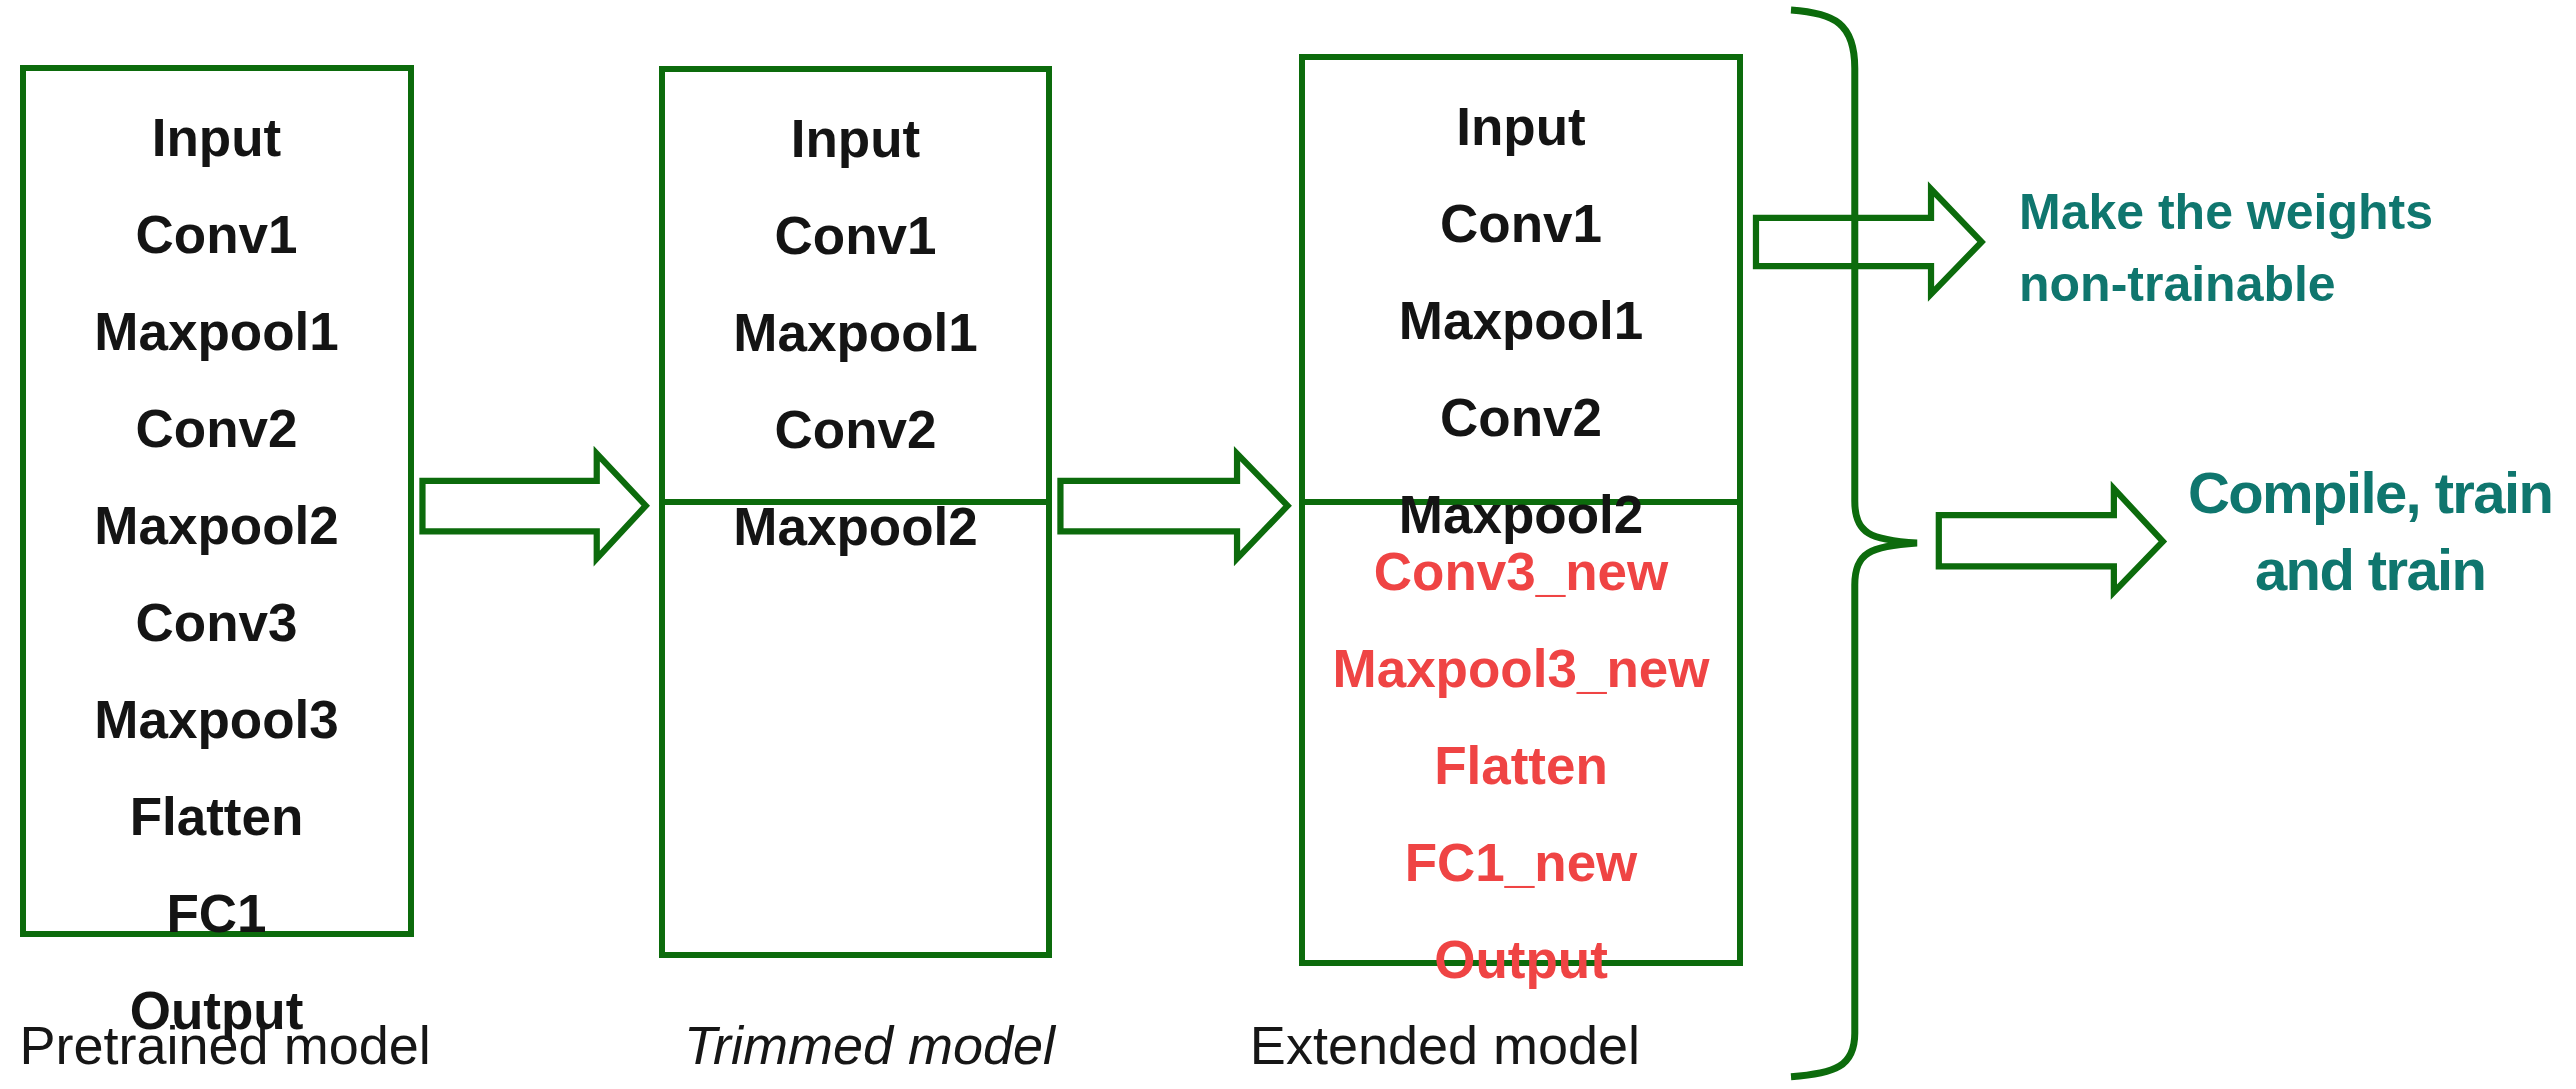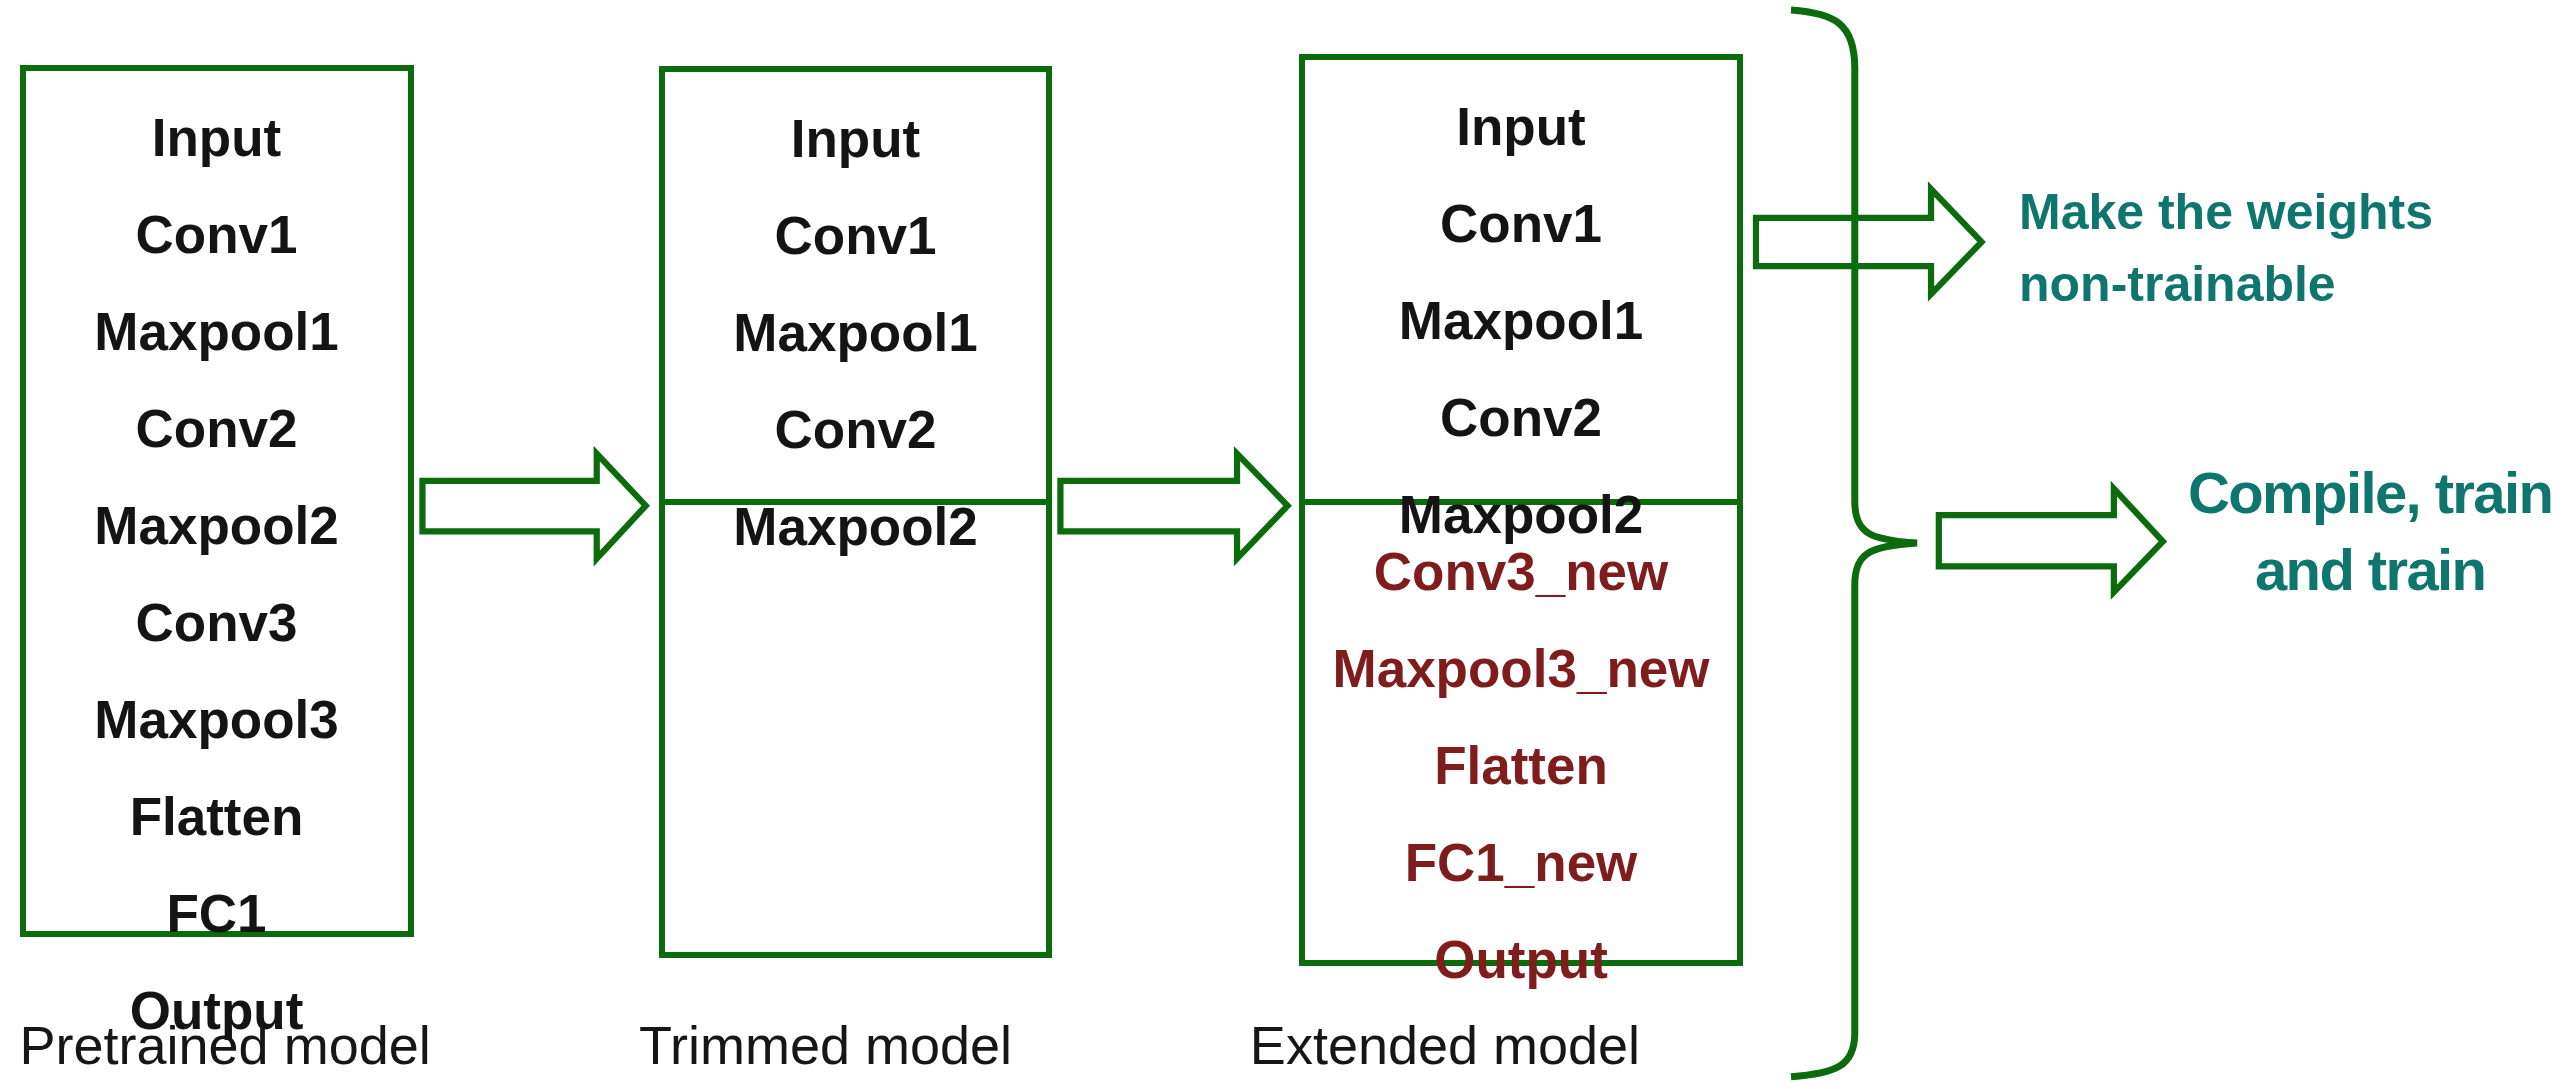--- a/index.html
+++ b/index.html
@@ -39,33 +39,33 @@
     flex: 1;
     display: flex;
     align-items: center;
     justify-content: center;
     font-size: 53px;
     font-weight: bold;
     color: #141414;
     white-space: nowrap;
     margin-top: 36px;
   }
-  .layer-row.new-layer { color: #7f1d1d; }
+  .layer-row.new-layer { color: #ef4444; }
   .model-label {
     position: absolute;
     top: 1011px;
     text-align: center;
     font-size: 54px;
     font-weight: normal;
     color: #161616;
     white-space: nowrap;
     line-height: 68px;
   }
   .label-pretrained { left: 19.5px;  width: 394px; }
-  .label-trimmed    { left: 629px; width: 393px; }
+  .label-trimmed    { left: 673px; width: 393px; font-style: italic; }
   .label-extended   { left: 1223px; width: 444px; }
   .overlay-svg {
     position: absolute;
     left: 0; top: 0;
     width: 2576px;
     height: 1090px;
     pointer-events: none;
   }
   .annotation {
     position: absolute;

